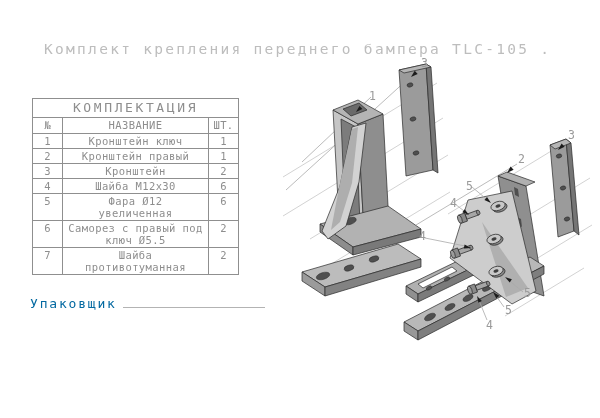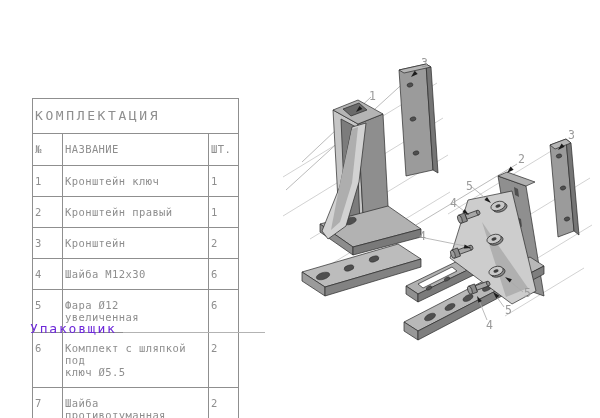--- a/index.html
+++ b/index.html
@@ -9,48 +9,49 @@
   }
   .title{
     position:absolute;left:44px;top:41px;font-size:14.5px;letter-spacing:2.3px;
     color:#bdbdbd;white-space:nowrap;
   }
   table.spec{
     position:absolute;left:32px;top:98px;width:206px;border-collapse:collapse;
     table-layout:fixed;color:#8e8e8e;
   }
   table.spec td{
-    border:1px solid #8f8f8f;font-size:10.5px;letter-spacing:0.4px;
-    line-height:12px;padding:9px 2px;vertical-align:top;
+    border:1px solid #8f8f8f;text-align:center;font-size:10.5px;letter-spacing:0.4px;
+    line-height:12px;padding:1px 2px;vertical-align:top;
   }
   table.spec tr.t-title td{font-size:13px;letter-spacing:2.6px;height:16px;vertical-align:middle;}
   table.spec tr.t-head td{height:13px;}
   td.c-name{white-space:pre-line;}
   .packer{
-    position:absolute;left:30px;top:320px;font-size:13px;letter-spacing:1.8px;color:#6d28d9;
+    position:absolute;left:30px;top:295px;font-size:13px;letter-spacing:1.8px;color:#0369a1;
     white-space:nowrap;
   }
   .packer .sig-line{
     display:inline-block;width:142px;height:12px;margin-left:6px;
     border-bottom:1.2px solid #b3b3b3;
   }
   svg.drawing{position:absolute;left:0;top:0;}
   svg .p{stroke:#2a2a2a;stroke-width:0.7;stroke-linejoin:round;}
   svg .sh{stroke:none;}
   svg .h{fill:#4f4f4f;stroke:#1f1f1f;stroke-width:0.4;}
   svg .axis{stroke:#c6c6c6;stroke-width:0.8;fill:none;}
   svg .leader{stroke:#a9a9a9;stroke-width:0.8;fill:none;}
   svg .arrow{fill:#1c1c1c;stroke:none;}
   svg text.callout{font-size:11.5px;fill:#9a9a9a;font-family:"DejaVu Sans Mono",monospace;}
 </style>
 </head>
 <body>
 
 <div class="canvas">
 
+  <div class="title">Комплект крепления переднего бампера TLC-105 .</div>
 
   <table class="spec">
     <colgroup>
         <col style="width:30px">
         <col style="width:146px">
         <col style="width:30px">
       </colgroup>
     <tbody>
         <tr class="t-title">
       <td colspan="3">КОМПЛЕКТАЦИЯ</td>
@@ -81,21 +82,21 @@
       <td>6</td>
     </tr>
     <tr>
       <td>5</td>
       <td class="c-name">Фара Ø12
 увеличенная</td>
       <td>6</td>
     </tr>
     <tr>
       <td>6</td>
-      <td class="c-name">Комплект с шляпкой под
+      <td class="c-name">Саморез с правый под
 ключ  Ø5.5</td>
       <td>2</td>
     </tr>
     <tr>
       <td>7</td>
       <td class="c-name">Шайба противотуманная</td>
       <td>2</td>
     </tr>
   </tbody>
     </table>

